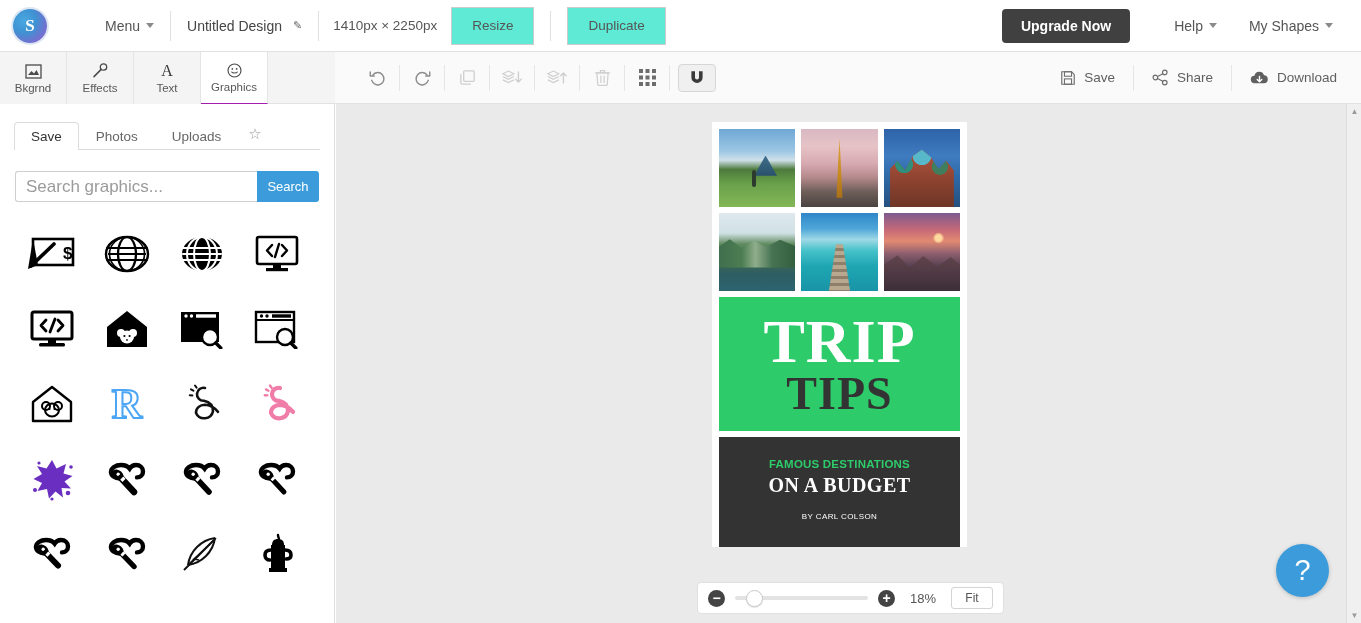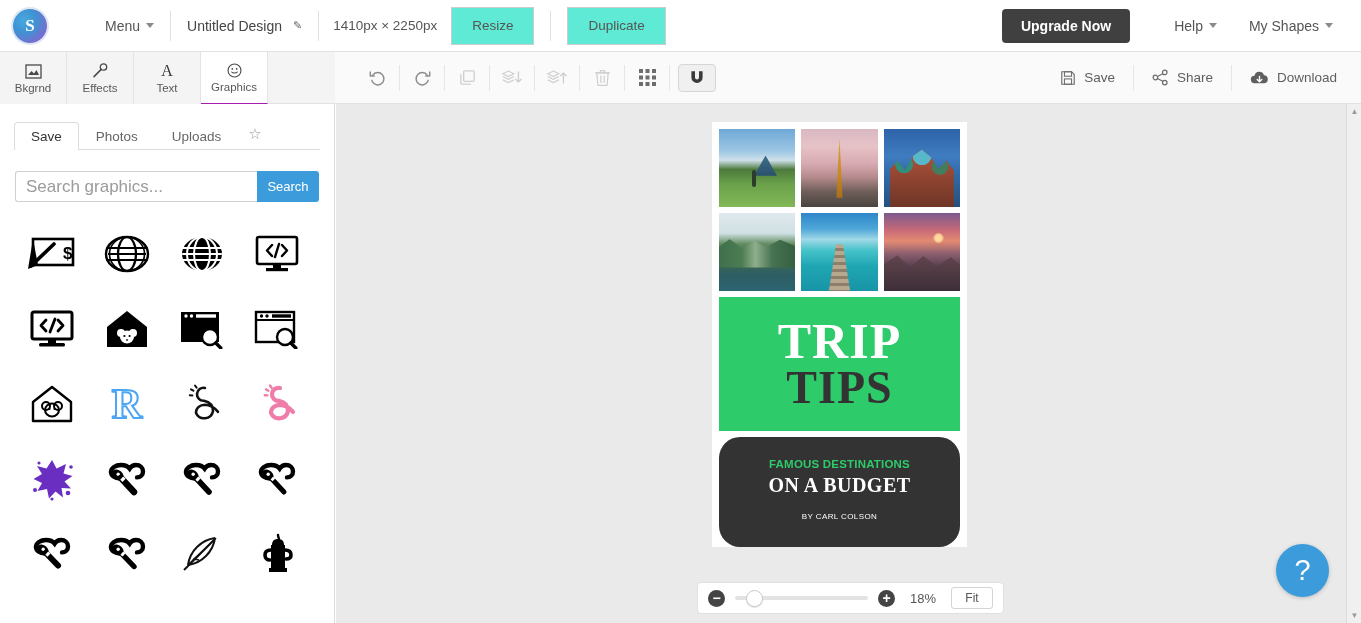--- a/index.html
+++ b/index.html
@@ -227,32 +227,31 @@
   .p6::before { content:""; position:absolute; left:64%; top:26%; width:15%; height:12%;
       background: radial-gradient(circle,#ffd9a0 0 40%, rgba(255,200,140,.35) 70%, transparent 72%); }
 
   .greenblock {
     margin-top: 6px; height: 134px; background: #2ecb6a;
     display: flex; flex-direction: column;
     align-items: center; justify-content: center;
     font-family: "Liberation Serif", serif;
   }
   .trip {
-    font-size: 50px; font-weight: bold; color: #ffffff;
+    font-size: 62px; font-weight: bold; color: #ffffff;
     letter-spacing: 1px; line-height: .95;
   }
   .tips {
     font-size: 46px; font-weight: bold; color: #333333;
     letter-spacing: 1px; line-height: .98;
   }
   .darkblock {
     margin-top: 6px; height: 110px; background: #333333;
     display: flex; flex-direction: column; align-items: center;
     padding-top: 21px;
-    border-radius: 21px;
   }
   .famous {
     font-size: 11.5px; font-weight: bold; color: #2ecb6a;
     letter-spacing: .2px; font-family: "Liberation Sans", sans-serif;
   }
   .budget {
     font-size: 20px; font-weight: bold; color: #ffffff;
     margin-top: 4px; letter-spacing: .5px;
     font-family: "Liberation Serif", serif;
   }

